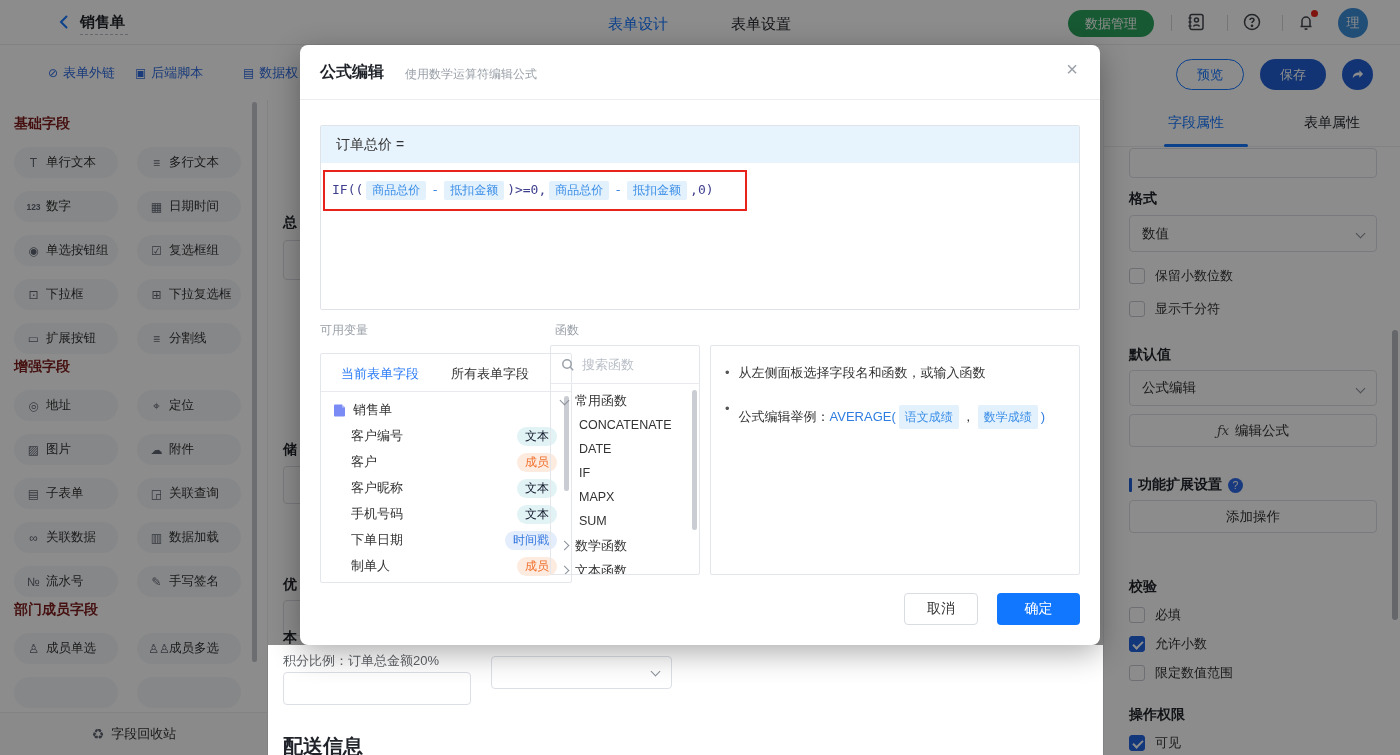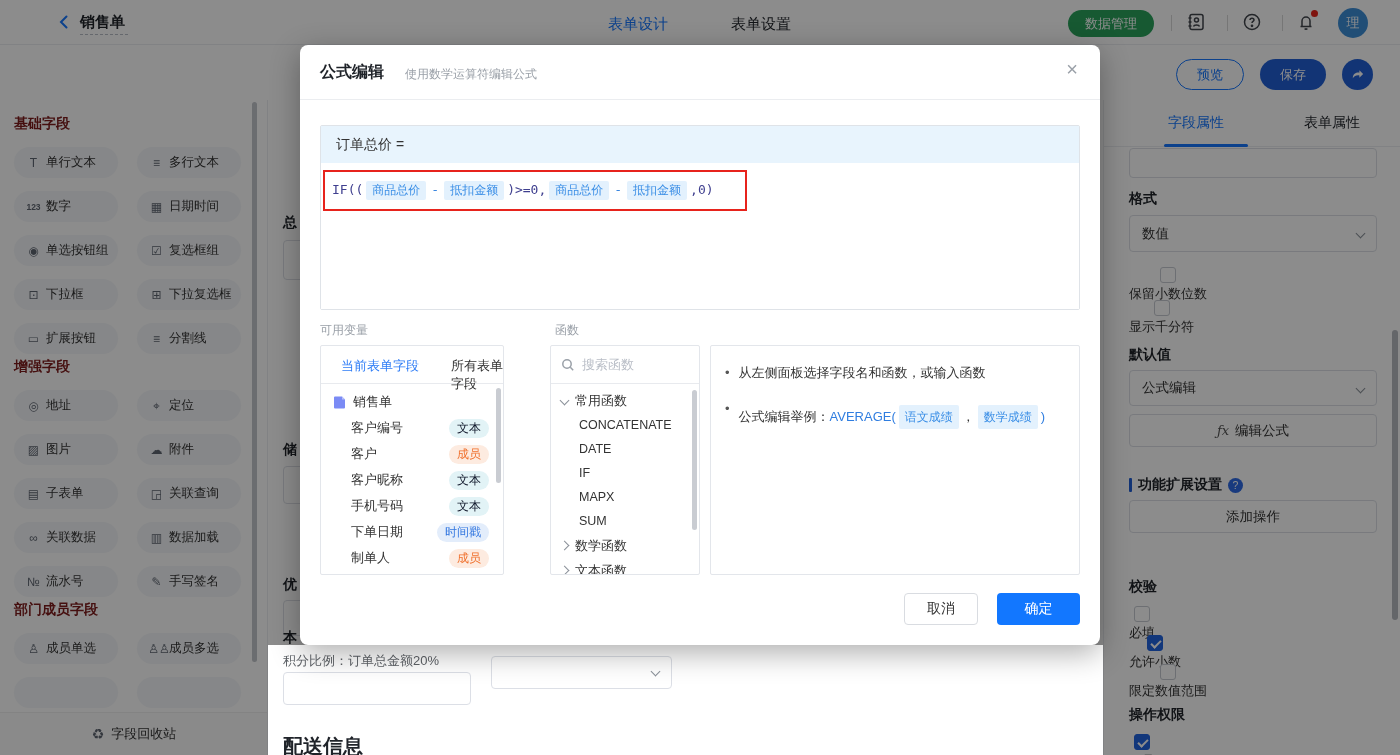--- a/index.html
+++ b/index.html
@@ -56,21 +56,21 @@
   .props { position:absolute; left:1103px; top:100px; width:297px; height:655px; background:#fff; border-left:1px solid #ebedf0; z-index:1; }
   .props-tabs { position:absolute; left:0; top:0; width:297px; height:47px; border-bottom:1px solid #ebedf0; }
   .ptab { position:absolute; top:14px; font-size:14px; color:#1f2329; cursor:pointer; }
   .ptab.active { color:#1677ff; }
   .ptab-line { position:absolute; left:60px; top:44px; width:84px; height:3px; background:#1677ff; border-radius:2px; }
   .p-input { position:absolute; left:25px; width:248px; border:1px solid #dcdfe6; border-radius:4px; background:#fff; font-size:13px; color:#333; padding:0 10px; font-family:inherit; }
   .p-label { position:absolute; left:25px; font-size:14px; font-weight:bold; color:#1f2329; }
   .p-select { position:absolute; left:25px; width:248px; border:1px solid #dcdfe6; border-radius:4px; background:#fff; font-size:13.5px; color:#333; display:flex; align-items:center; padding:0 12px; cursor:pointer; }
   .p-btn { position:absolute; left:25px; width:248px; height:33px; border:1px solid #dcdfe6; border-radius:4px; background:#fff; font-size:13.5px; color:#333; cursor:pointer; display:flex; align-items:center; justify-content:center; gap:6px; }
   .fx { font-style:italic; font-family:"DejaVu Serif",serif; color:#555; font-size:13px; }
-  .cb-row { position:absolute; left:25px; display:flex; align-items:center; gap:2px; cursor:pointer;flex-direction:column; }
+  .cb-row { position:absolute; left:25px; display:flex; align-items:center; gap:10px; cursor:pointer; }
   .cb { width:16px; height:16px; border:1px solid #c6cad1; border-radius:3px; background:#fff; position:relative; flex:0 0 auto; }
   .cb.checked { background:#2265e0; border-color:#2265e0; }
   .cb.checked::after { content:""; position:absolute; left:3px; top:4px; width:8px; height:4px; border-left:2px solid #fff; border-bottom:2px solid #fff; transform:rotate(-45deg); }
   .cb-label { font-size:13px; color:#333; }
   .ext-header { position:absolute; left:25px; display:flex; align-items:center; gap:6px; }
   .ext-bar { width:3px; height:14px; background:#2160d6; border-radius:1px; }
   .q-circle { width:15px; height:15px; border-radius:50%; background:#2e6be5; color:#fff; font-size:10.5px; text-align:center; line-height:15px; cursor:pointer; }
   .props-scroll { position:absolute; left:288px; top:230px; width:6px; height:290px; background:#b7bac0; border-radius:3px; }
 
   .chev { display:inline-block; width:7px; height:7px; border-right:1.5px solid #8a9099; border-bottom:1.5px solid #8a9099; transform:rotate(45deg); }
@@ -87,21 +87,21 @@
   .f-box { position:absolute; left:20px; top:80px; width:760px; height:185px; border:1px solid #dfe3e8; border-radius:2px; }
   .f-box-head { height:37px; background:#e8f4fd; display:flex; align-items:center; padding-left:15px; font-size:14px; color:#333; }
   .f-editor { position:relative; height:146px; background:#fff; cursor:text; }
   .red-annot { position:absolute; left:2px; top:7px; width:424px; height:41px; border:2px solid #e7231c; display:flex; align-items:center; padding-left:7px; }
   .f-line { font-family:"DejaVu Sans Mono",monospace; font-size:13px; white-space:nowrap; }
   .tk-code { color:#3f3f8f; }
   .tk-op { color:#3a86e0; margin:0 2px; }
   .chip { display:inline-block; background:#e3f1fd; color:#3a8ee6; border-radius:2px; padding:1px 6px; margin:7px 3px; font-size:12px; cursor:pointer; }
 
   .panel-label { position:absolute; font-size:12px; color:#9aa0a8; }
-  .vars-panel { position:absolute; left:20px; top:300px; width:184px; height:230px; border:1px solid #e3e6eb; border-radius:2px; overflow:hidden; }
+  .vars-panel { position:absolute; left:20px; top:308px; width:252px; height:230px; border:1px solid #e3e6eb; border-radius:2px; overflow:hidden; }
   .vars-tabs { height:38px; border-bottom:1px solid #e8eaee; position:relative; }
   .vtab { position:absolute; top:11px; font-size:13px; cursor:pointer; color:#333; }
   .vtab.active { color:#2f7df6; }
   .vlist { position:relative; }
   .vrow { height:26px; display:flex; align-items:center; cursor:pointer; }
   .vrow .vname { font-size:13px; color:#333; }
   .vroot { padding-left:12px; gap:6px; }
   .vchild { padding-left:30px; justify-content:space-between; padding-right:14px; }
   .badge { font-size:12px; padding:1px 8px; border-radius:10px; }
   .b-text { background:#e2f3f6; color:#0f172a; }
@@ -164,20 +164,25 @@
     <span class="top-icon" style="left:1296px">
       <svg width="20" height="20" viewBox="0 0 20 20" fill="none" stroke="currentColor" stroke-width="1.5">
           <path d="M4.5 14.5h11M6 14V9a4 4 0 0 1 8 0v5"></path>
           <path d="M8.7 16.5a1.6 1.6 0 0 0 2.6 0"></path>
         </svg>
       <span class="bell-dot"></span>
     </span>
     <span class="avatar">理</span>
   </div>
 
+  <div class="toolbar">
+    <span class="tb-link" style="left:48px"><span class="g">⊘</span><span>表单外链</span></span>
+    <span class="tb-link" style="left:135px"><span class="g">▣</span><span>后端脚本</span></span>
+    <span class="tb-link" style="left:243px"><span class="g">▤</span><span>数据权</span></span>
+  </div>
   <button class="btn-outline" style="z-index:2">预览</button>
   <button class="btn-save" style="z-index:2">保存</button>
   <button class="btn-share" style="z-index:2">
     <svg width="15" height="15" viewBox="0 0 16 16" style="margin:0 auto">
         <path d="M3 12 C3 7 7 5.5 10 6 L10 3.5 L14 7.5 L10 11.5 L10 9 C7 8.5 4.5 9.5 3 12 Z" fill="#fff"></path>
       </svg>
   </button>
 
   <div class="sidebar">
     <div class="sec-title first">基础字段</div>

